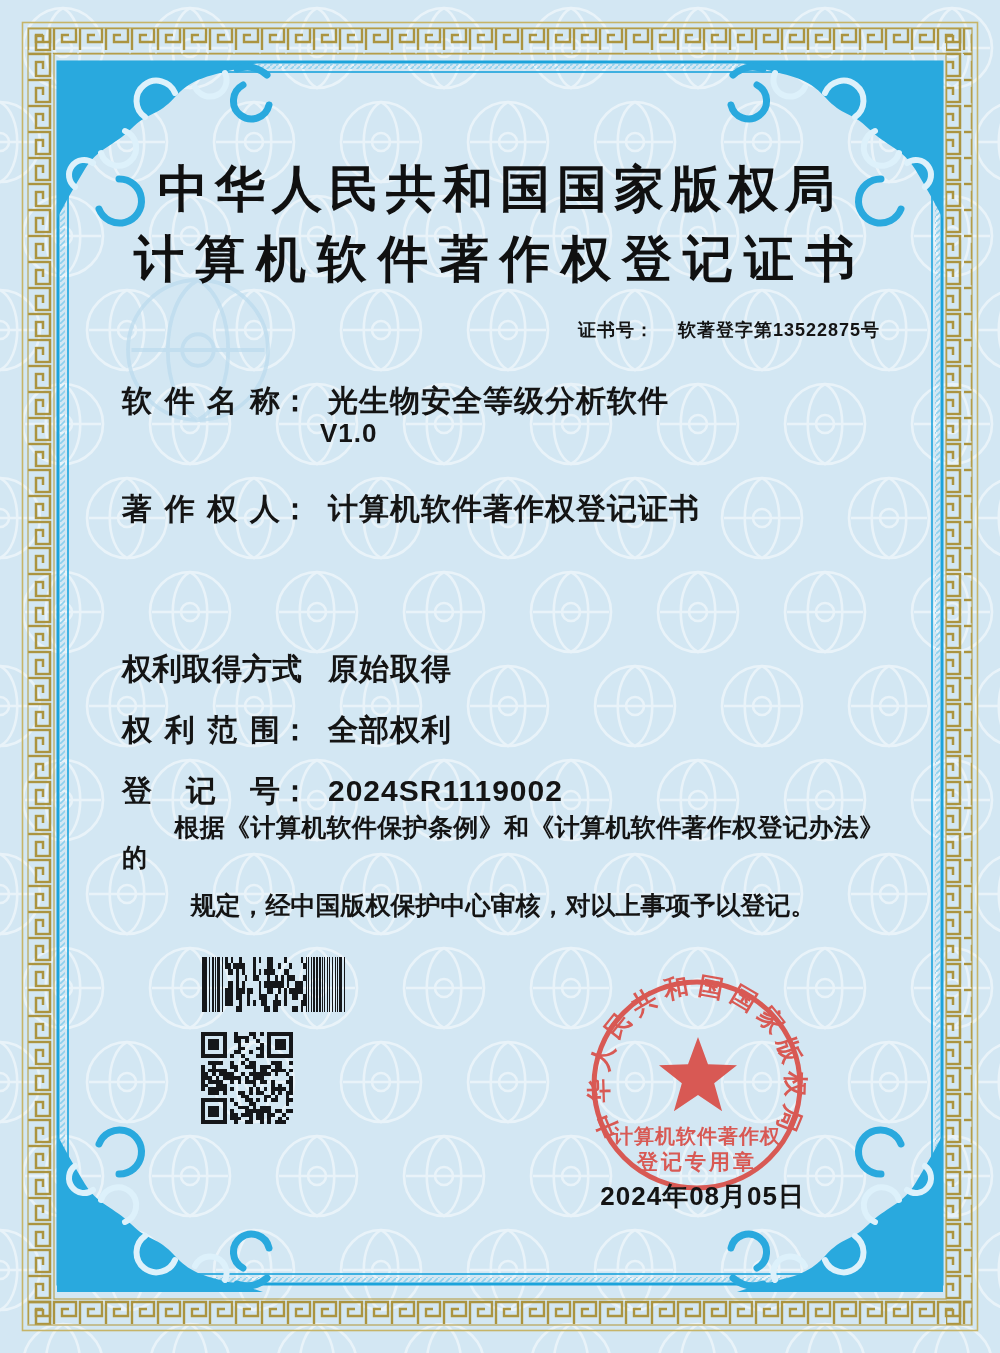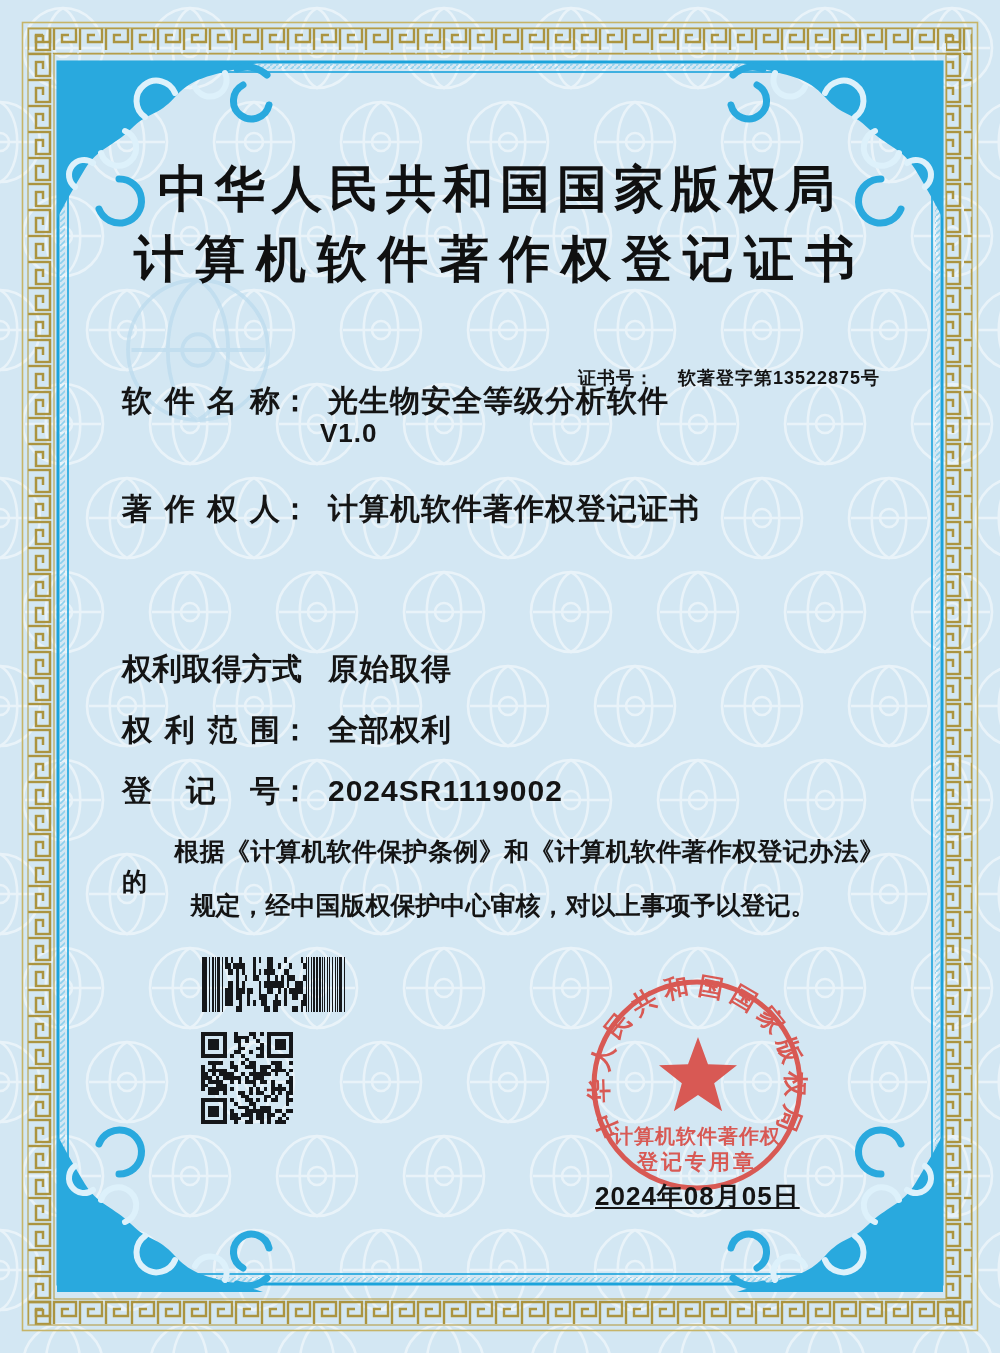--- a/index.html
+++ b/index.html
@@ -8,33 +8,33 @@
     background:#d3e7f3;
     font-family:"Liberation Sans","DejaVu Sans",sans-serif;
     color:#141414;
   }
   .layer{position:absolute;left:0;top:0;width:1000px;height:1353px;}
   .abs{position:absolute;}
   .title{width:1000px;text-align:center;font-family:"Liberation Serif","DejaVu Serif",serif;
          font-weight:900;color:#101010;}
   .title-1{top:156px;font-size:50px;letter-spacing:7px;}
   .title-2{top:226px;font-size:50px;letter-spacing:11px;}
-  .certno{top:318px;right:120px;font-size:18px;font-weight:bold;letter-spacing:1px;margin-top:48px;}
+  .certno{top:318px;right:120px;font-size:18px;font-weight:bold;letter-spacing:1px;}
   .certno .gap{display:inline-block;width:24px;}
   .frow{left:122px;font-size:30px;font-weight:bold;white-space:nowrap;}
   .flabel{display:inline-block;width:158px;text-align:justify;text-align-last:justify;
           text-justify:inter-character;vertical-align:top;}
   .fcolon{display:inline-block;}
   .fvalue{display:inline-block;margin-left:18px;letter-spacing:1px;}
   .fvalue2{left:320px;font-size:26px;font-weight:bold;letter-spacing:1px;}
   .para{left:122px;width:762px;font-size:25px;font-weight:bold;line-height:30px;text-align:center;}
   .para.justify{text-align:justify;text-align-last:justify;text-justify:inter-character;}
   .indent{display:inline-block;width:52px;}
-  .date{left:595px;top:1179px;width:210px;text-align:left;font-size:26px;
-        font-weight:bold;letter-spacing:1px;z-index:6;text-decoration:underline;}
+  .date{left:595px;top:1179px;width:210px;text-align:right;font-size:26px;
+        font-weight:bold;letter-spacing:1px;z-index:6;}
   .seal-wrap{left:583px;top:971px;width:228px;height:228px;z-index:5;opacity:.93;}
   .code{z-index:4;}
   svg{display:block;}
 </style>
 </head>
 <body>
 
 <svg class="layer" width="1000" height="1353" viewBox="0 0 1000 1353" aria-hidden="true">
   <defs>
     <pattern id="gkh" width="26" height="26" patternUnits="userSpaceOnUse">
@@ -140,21 +140,21 @@
 </div>
 
 <div class="abs frow" style="top:710px">
   <span class="flabel">权利范围</span><span class="fcolon">：</span><span class="fvalue">全部权利</span>
 </div>
 
 <div class="abs frow" style="top:771px">
   <span class="flabel">登记号</span><span class="fcolon">：</span><span class="fvalue">2024SR1119002</span>
 </div>
 
-<div class="abs para justify" style="top:836px">
+<div class="abs para justify" style="top:812px">
   <span class="indent"></span><span>根据《计算机软件保护条例》和《计算机软件著作权登记办法》的</span>
 </div>
 <div class="abs para" style="top:890px">规定，经中国版权保护中心审核，对以上事项予以登记。</div>
 
 <svg class="abs code" style="left:202px;top:957px" width="146" height="55" viewBox="0 0 146 55" id="barcode" shape-rendering="crispEdges">
     <rect x="0" y="0" width="5" height="55" fill="#15171a"></rect>
     <rect x="7" y="0" width="1" height="55" fill="#15171a"></rect>
     <rect x="10" y="0" width="2" height="55" fill="#15171a"></rect>
     <rect x="13" y="0" width="1" height="55" fill="#15171a"></rect>
     <rect x="15" y="0" width="3" height="55" fill="#15171a"></rect>

